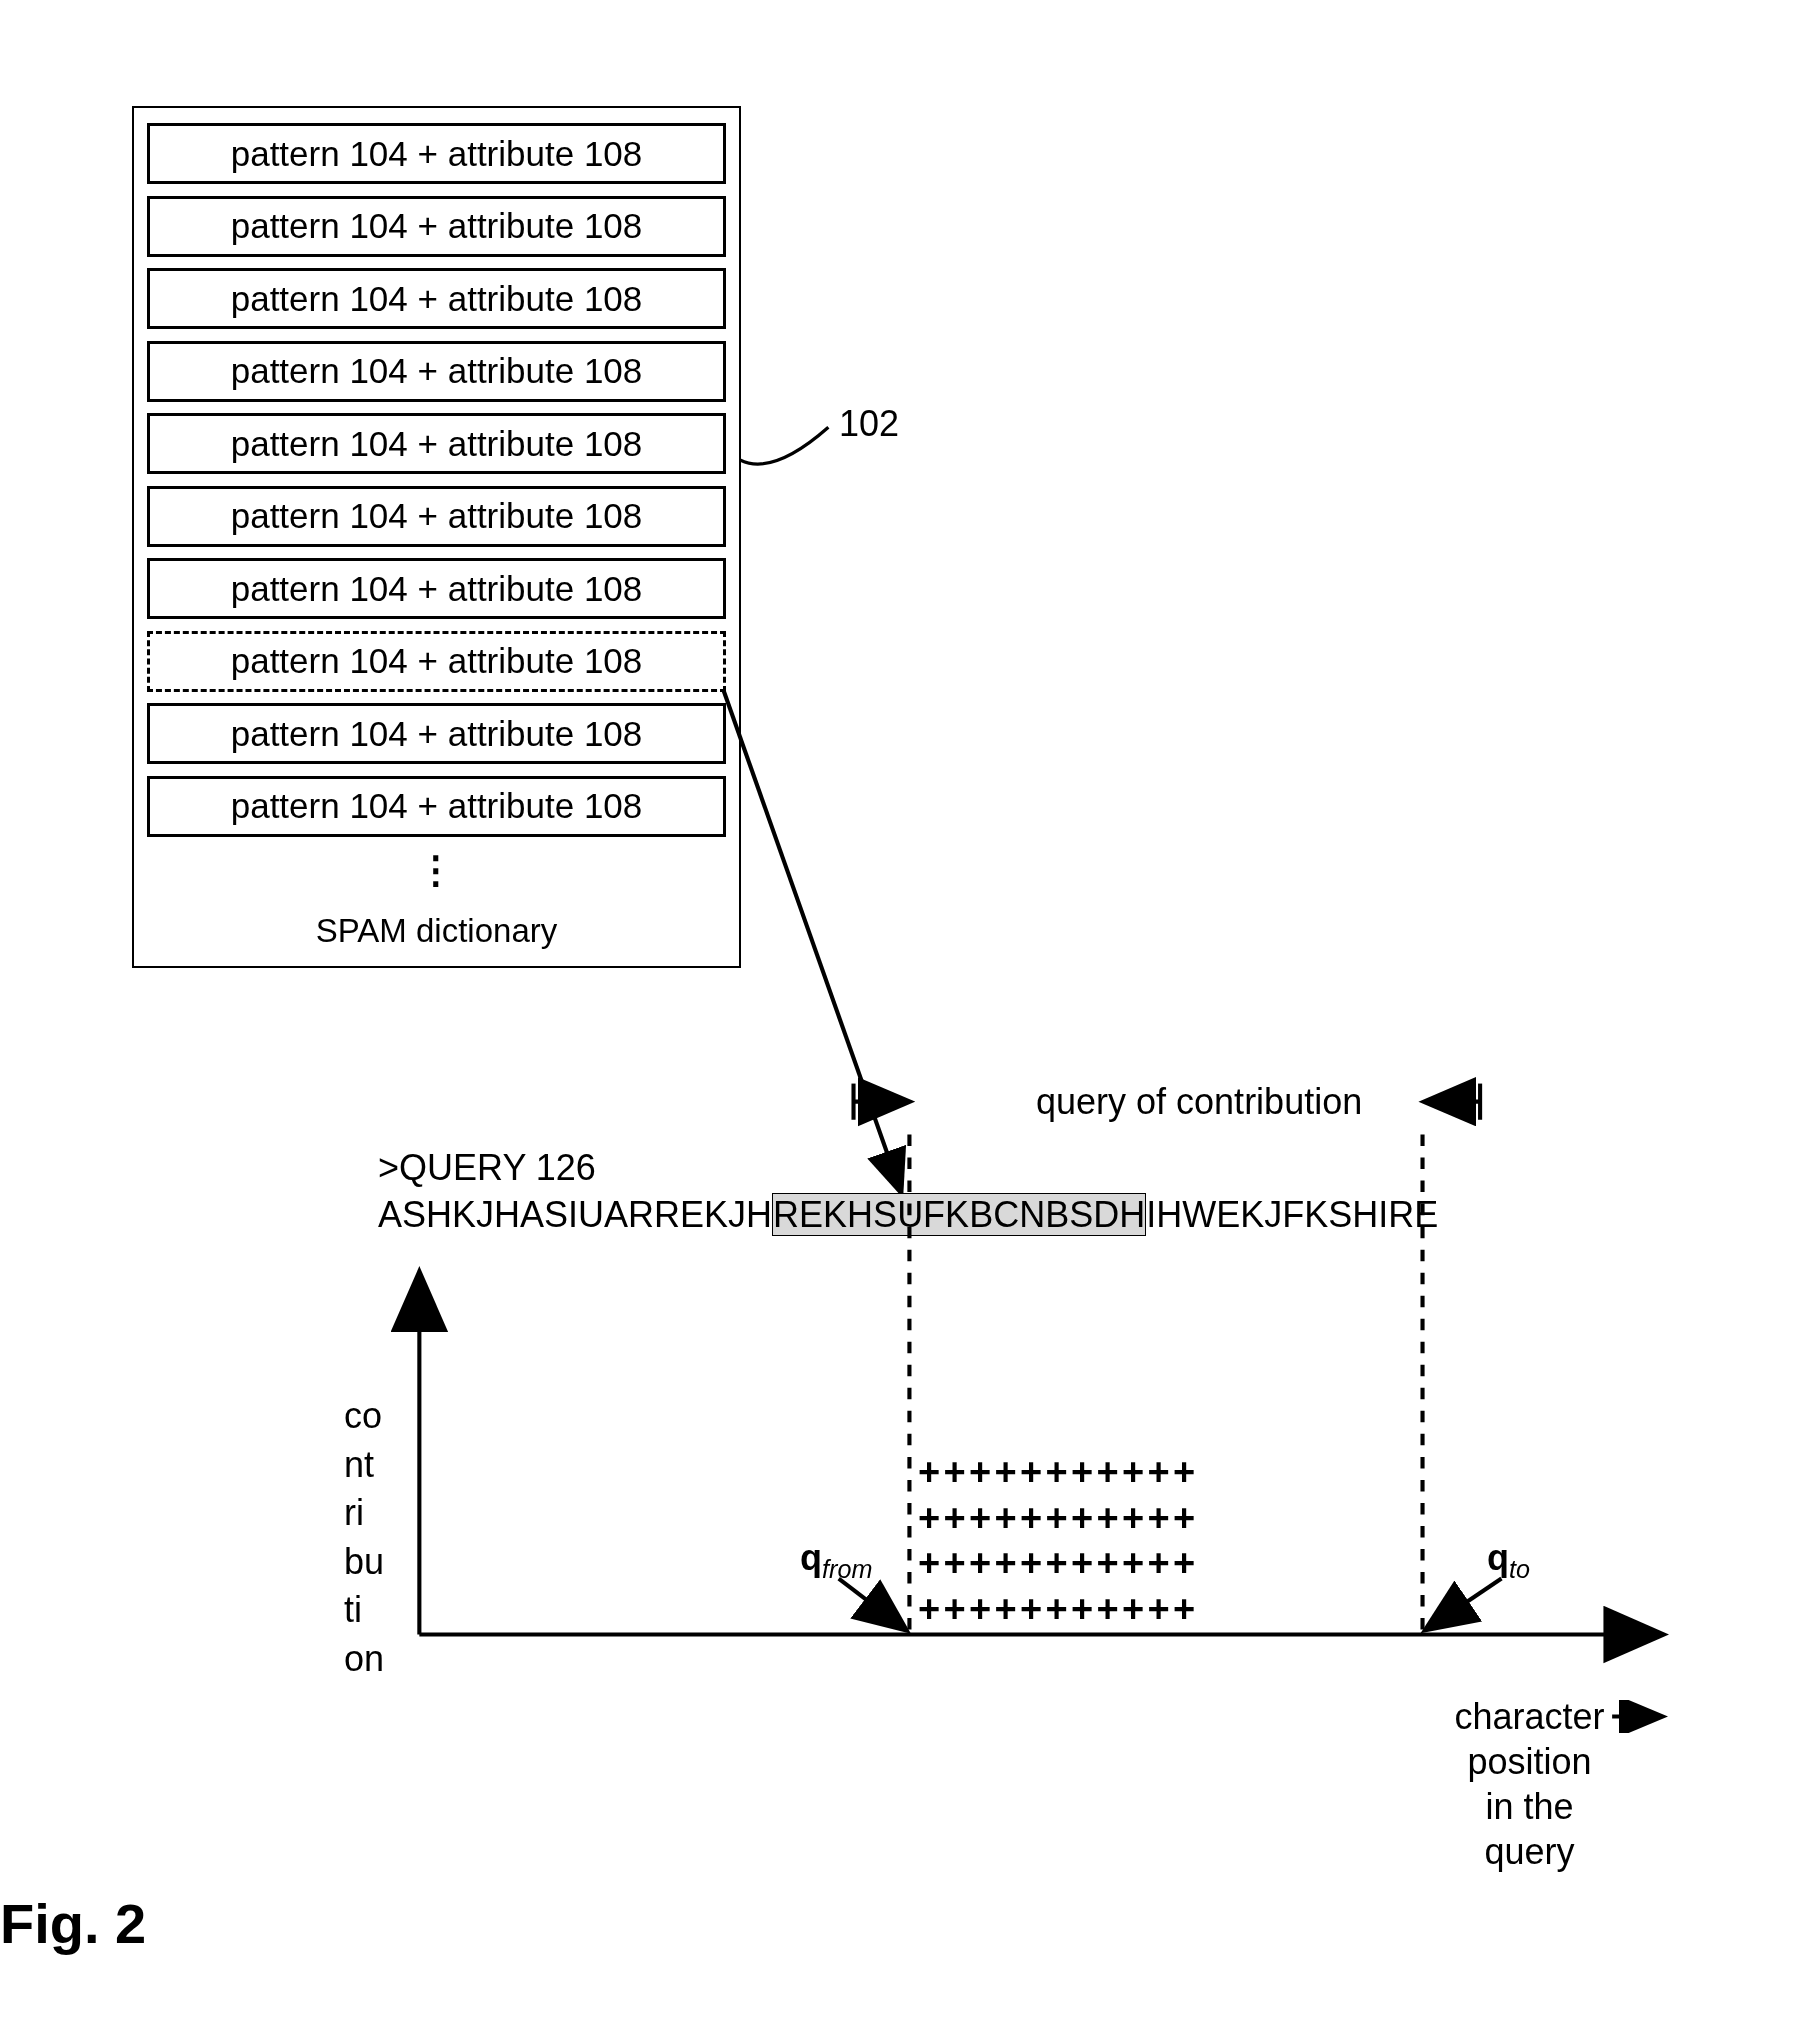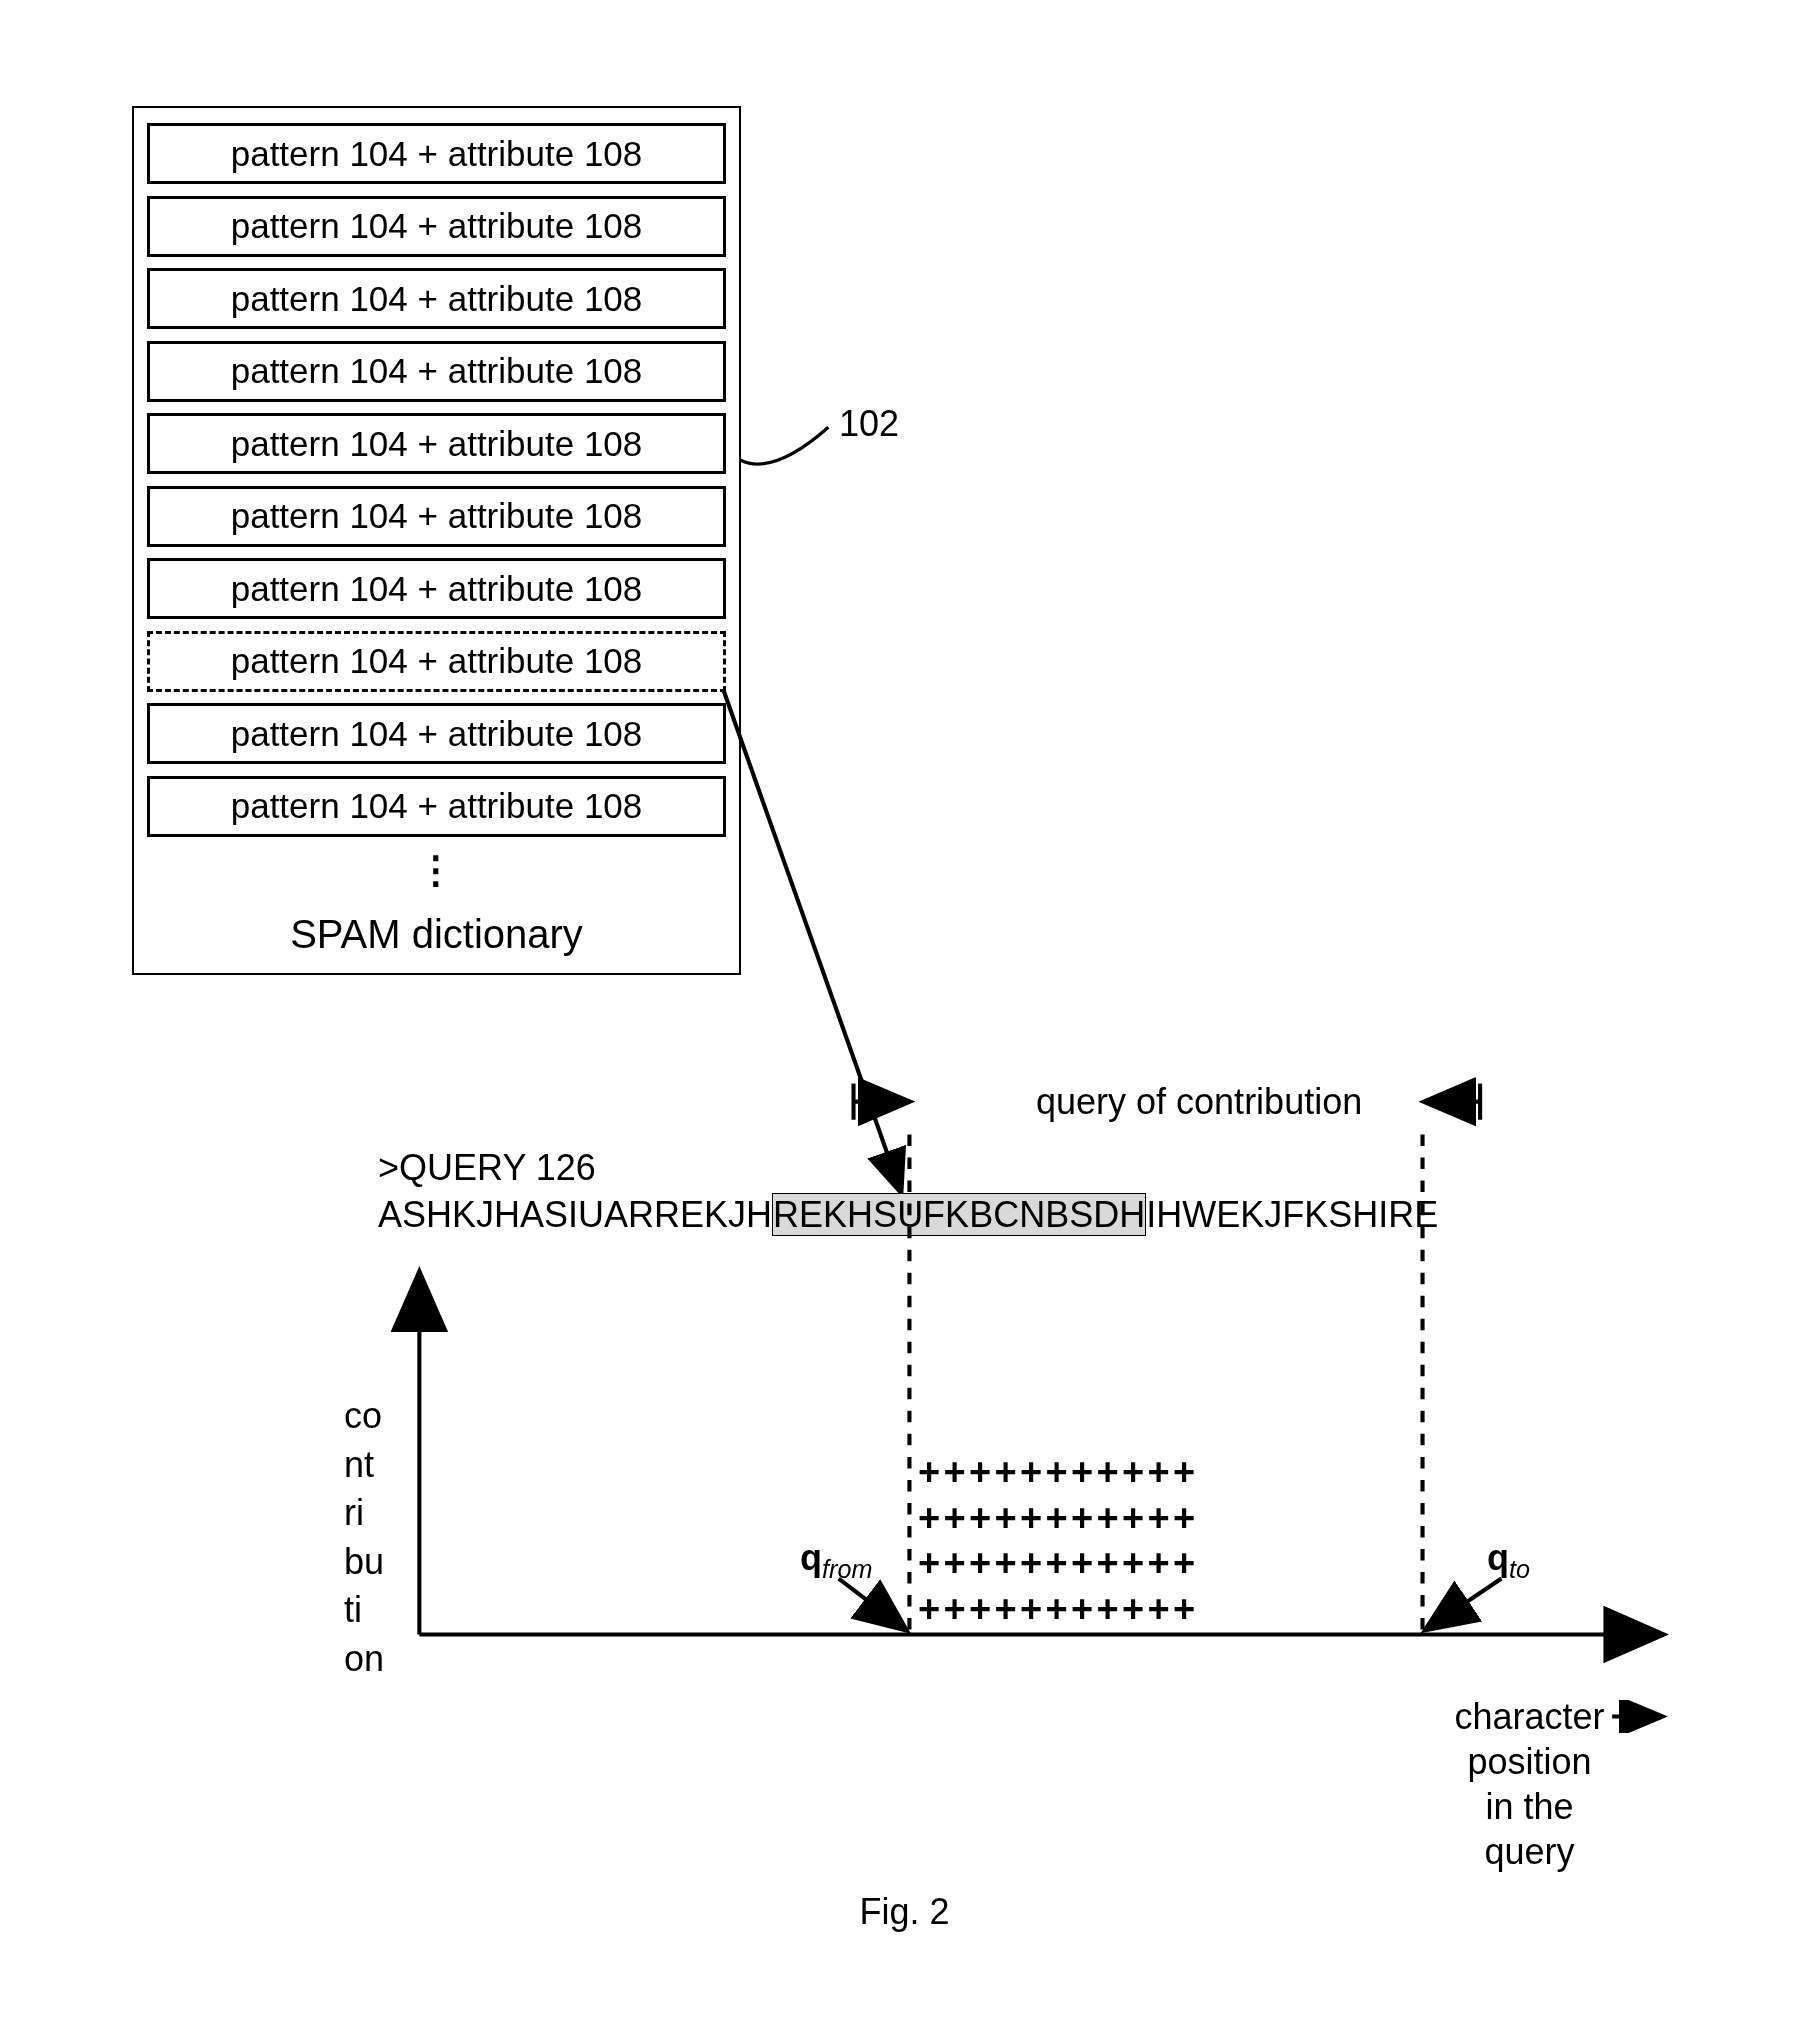--- a/index.html
+++ b/index.html
@@ -42,21 +42,21 @@
   }
   .dict-dots {
     text-align: center;
     font-size: 38px;
     font-weight: bold;
     letter-spacing: 1.6px;
     margin-top: 5px;
   }
   .dict-title {
     text-align: center;
-    font-size: 40px;
+    font-size: 33px;
     margin-top: 20px;
     margin-bottom: 8.2px;
   }
 
   
   .leader-102 {
     position: absolute;
     left: 740px;
     top: 403px;
     width: 90px;
@@ -191,23 +191,23 @@
     left: 1612px;
     top: 1684px;
   }
 
   
   .fig-title {
     position: absolute;
     left: 0;
     right: 0;
     top: 1875px;
-    text-align: center;
-    font-size: 36px;
-    font-weight: normal;
+    text-align: left;
+    font-size: 56px;
+    font-weight: bold;
   }
 </style>
 </head>
 <body>
 
 <div class="canvas">
 
   <div class="dict-box">
     <div class="dict-row">
         <span>pattern 104 + attribute 108</span>

